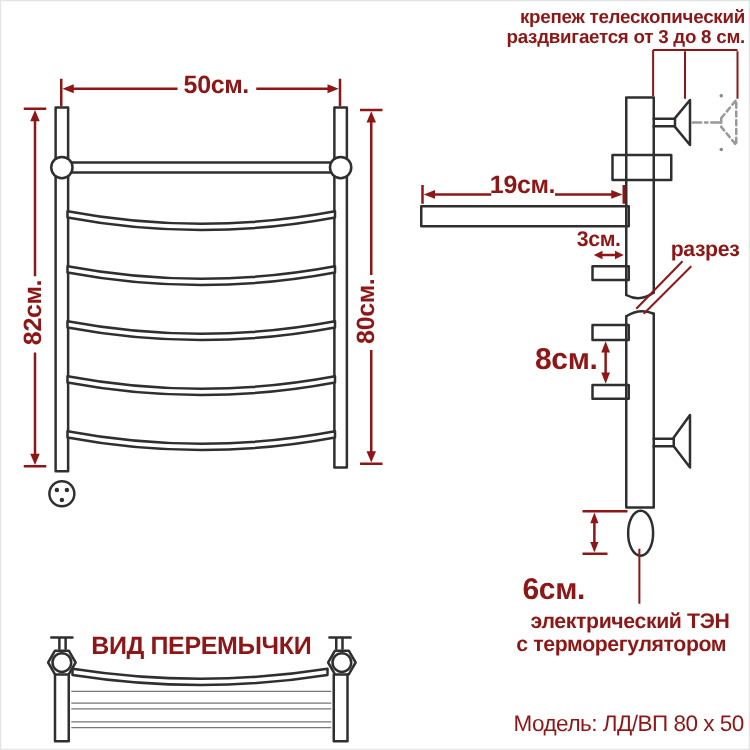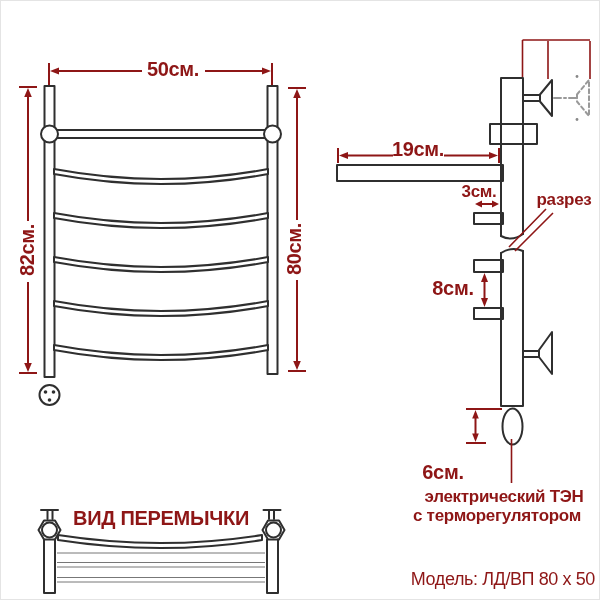--- a/index.html
+++ b/index.html
@@ -19,21 +19,21 @@
   .redf{fill:var(--annotation-red,#8e1616);stroke:none;}
   .gray{stroke:#999;}
   .hline{stroke:#777;stroke-width:1;fill:none;}
   
   .lbl{
     position:absolute;transform:translate(-50%,-50%);
     color:var(--annotation-red,#8e1616);font-weight:bold;white-space:nowrap;
     letter-spacing:-0.3px;
   }
   .lbl.v{transform:translate(-50%,-50%) rotate(-90deg);}
-  .f20{font-size:20px;} .f16{font-size:20px;} .f17{font-size:17px;} .f21{font-size:20px;}
+  .f20{font-size:20px;} .f16{font-size:20px;} .f17{font-size:17px;} .f21{font-size:24px;}
   .note{
     position:absolute;top:5px;right:3px;text-align:right;
     color:var(--annotation-red,#8e1616);font-weight:bold;font-size:15px;
     line-height:16px;letter-spacing:-0.2px;white-space:nowrap;
   }
   .model{
     position:absolute;top:568px;right:4px;
     color:var(--annotation-red,#8e1616);font-weight:normal;font-size:18px;
     letter-spacing:-0.4px;white-space:nowrap;
   }
@@ -167,20 +167,24 @@
       <polygon class="inkf" points="283.5,529 278,519.5 267,519.5 261.5,529 267,538.5 278,538.5" stroke-width="1.8"></polygon>
       <circle class="inkf" cx="272.5" cy="529" r="7.5" stroke-width="1.8"></circle>
       <path class="ink" d="M266,538.5 V592 H277 V538.5" stroke-width="1.8"></path>
 
       <path class="inkf" d="M57,534 Q160,550 261,534 L261,539 Q160,555 57,539 Z" stroke-width="1.6"></path>
 
       <path class="hline" d="M56,552 H264 M56,561.5 H264 M56,566 H264 M56,576.5 H264 M56,581 H264"></path>
     </g>
   </svg>
 
+  <div class="note">
+    <div>крепеж телескопический</div>
+    <div>раздвигается от 3 до 8 см.</div>
+  </div>
 
   <div class="lbl f20" style="left:172px;top:68px;">50см.</div>
   <div class="lbl v f20" style="left:26px;top:249px;">82см.</div>
   <div class="lbl v f20" style="left:293px;top:248px;">80см.</div>
 
   <div class="lbl f16" style="left:417px;top:148px;">19см.</div>
   <div class="lbl f17" style="left:478px;top:191px;text-align:right;">3см.</div>
   <div class="lbl f17" style="left:563px;top:199px;">разрез</div>
   <div class="lbl f21" style="left:452px;top:287px;">8см.</div>
   <div class="lbl f21" style="left:442px;top:425px;margin-top:46px;">6см.</div>

